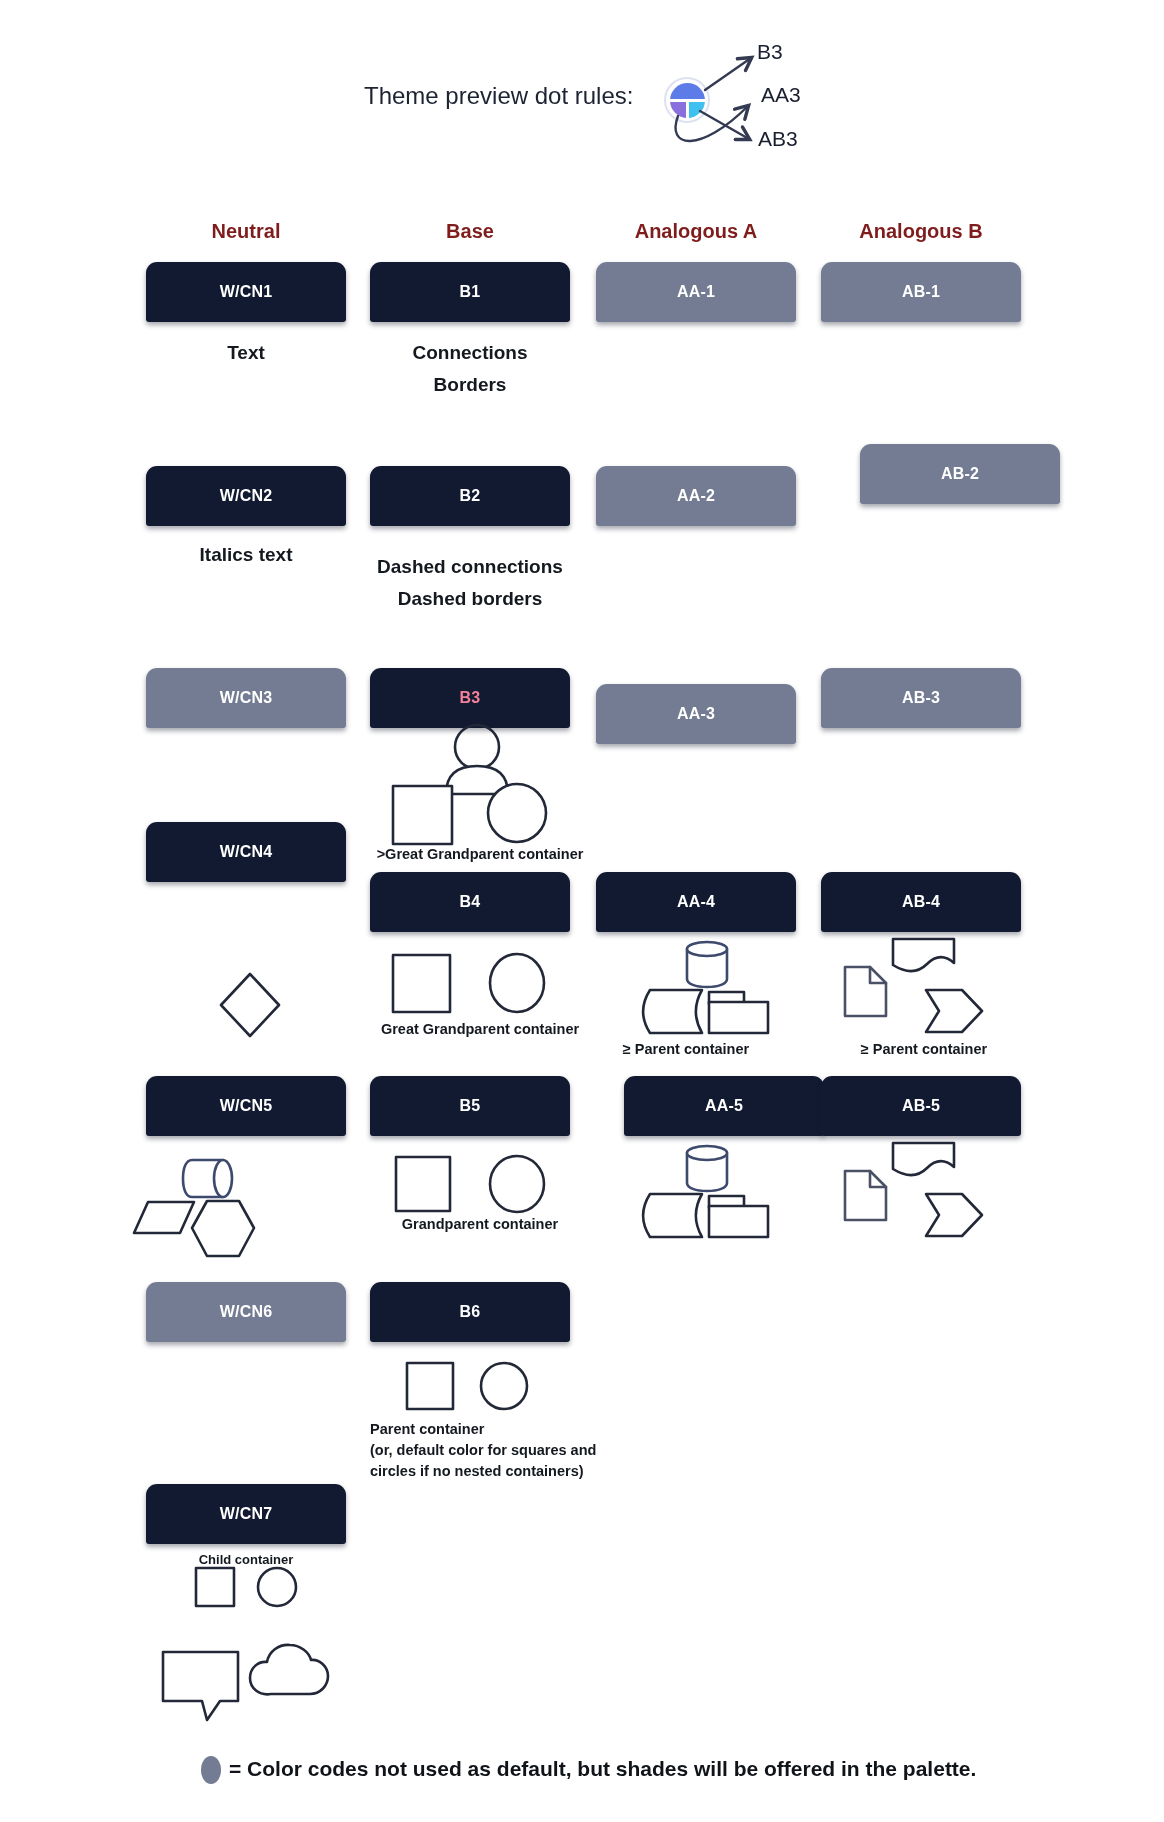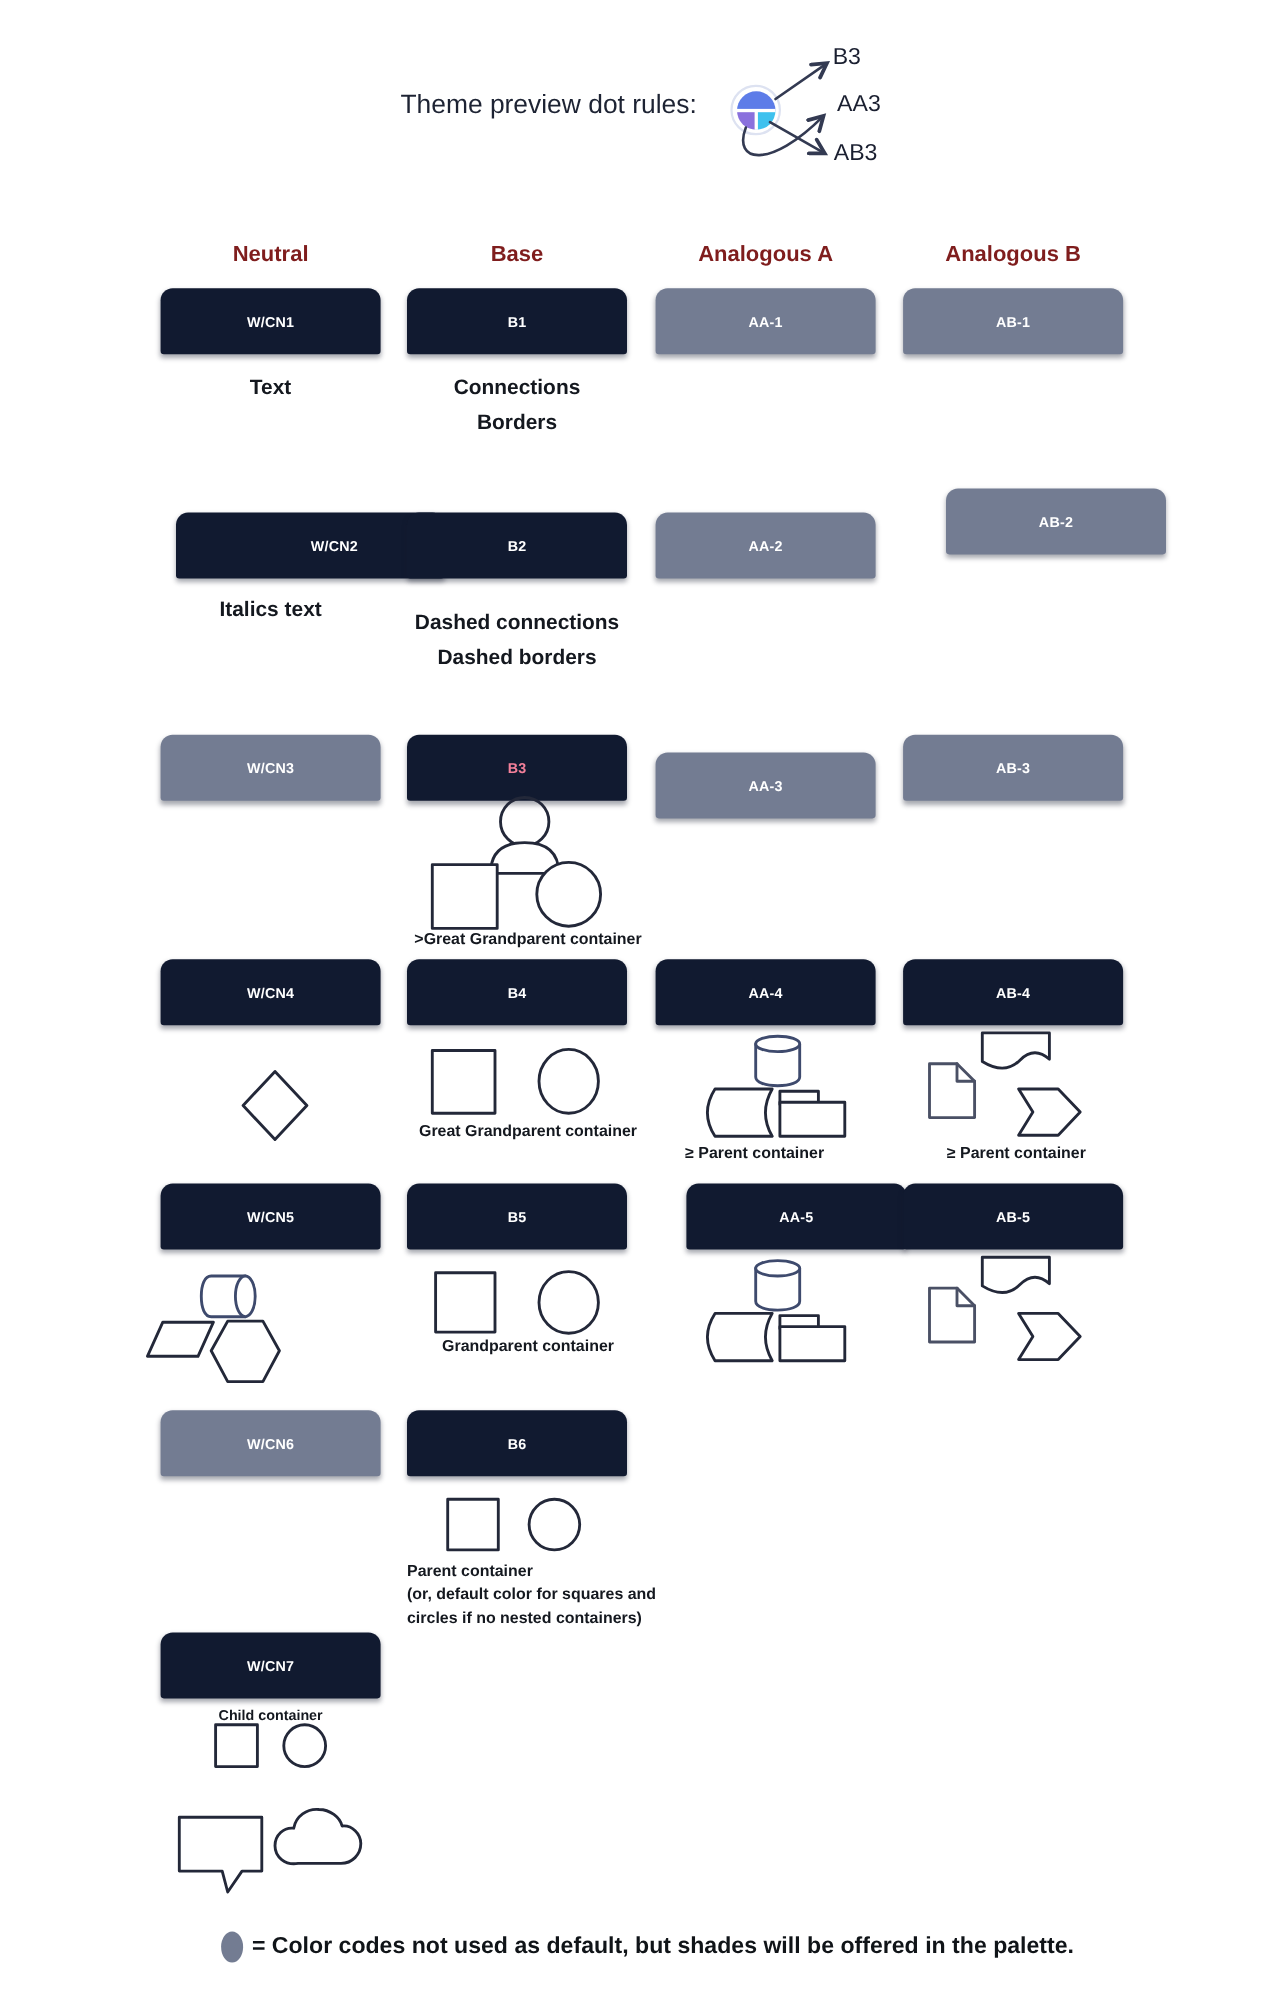--- a/index.html
+++ b/index.html
@@ -11,21 +11,21 @@
   
   .title{font-size:24px;font-weight:500;color:#1d2333;white-space:nowrap;}
   .dot-ring{width:46px;height:46px;border-radius:50%;border:2px solid #dde2f1;background:#fff;box-sizing:border-box;}
   .dot-pie{width:35px;height:35px;border-radius:50%;
     background:conic-gradient(from 90deg, var(--dot-cyan) 0 90deg, var(--dot-purple) 90deg 180deg, var(--dot-blue) 180deg 360deg);}
   .gap{background:#ffffff;}
   .dot-label{font-size:21px;font-weight:400;color:#1a1f30;white-space:nowrap;}
   
   .col-header{top:220px;width:200px;text-align:center;font-size:20px;font-weight:700;color:#7f1d1d;}
   .swatch{width:200px;height:60px;border-radius:11px 11px 3px 3px;display:flex;align-items:center;justify-content:center;
-    font-size:13px;font-weight:600;color:#ffffff;letter-spacing:.2px;
+    font-size:16px;font-weight:600;color:#ffffff;letter-spacing:.2px;
     box-shadow:0 3px 5px rgba(22,27,45,.38);}
   .swatch.dark{background:var(--swatch-dark);}
   .swatch.gray{background:var(--swatch-gray);}
   .swatch.pink-label{color:var(--pink-label);}
   .cap{font-weight:700;color:#14181f;}
   .cap.big{font-size:19px;width:200px;text-align:center;white-space:nowrap;}
   .cap.small{font-size:14.5px;text-align:center;white-space:nowrap;}
   .cap.left{text-align:left;}
   .multiline div{line-height:21px;}
   
@@ -58,31 +58,31 @@
   <div class="abs col-header" style="left:146px;">Neutral</div>
   <div class="abs col-header" style="left:370px;">Base</div>
   <div class="abs col-header" style="left:596px;">Analogous A</div>
   <div class="abs col-header" style="left:821px;">Analogous B</div>
 
   <div class="abs swatch dark" style="left:146px;top:262px;">W/CN1</div>
   <div class="abs swatch dark" style="left:370px;top:262px;">B1</div>
   <div class="abs swatch gray" style="left:596px;top:262px;">AA-1</div>
   <div class="abs swatch gray" style="left:821px;top:262px;">AB-1</div>
 
-  <div class="abs swatch dark" style="left:160px;top:466px;padding-left:44px;">W/CN2</div>
+  <div class="abs swatch dark" style="left:146px;top:466px;">W/CN2</div>
   <div class="abs swatch dark" style="left:370px;top:466px;">B2</div>
   <div class="abs swatch gray" style="left:596px;top:466px;">AA-2</div>
   <div class="abs swatch gray" style="left:821px;top:444px;margin-left:39px;">AB-2</div>
 
   <div class="abs swatch gray" style="left:146px;top:668px;">W/CN3</div>
   <div class="abs swatch dark pink-label" style="left:370px;top:668px;">B3</div>
   <div class="abs swatch gray" style="left:596px;top:668px;margin-top:16px;">AA-3</div>
   <div class="abs swatch gray" style="left:821px;top:668px;">AB-3</div>
 
-  <div class="abs swatch dark" style="left:146px;top:872px;text-align:right;">W/CN4</div>
+  <div class="abs swatch dark" style="left:146px;top:822px;text-align:right;">W/CN4</div>
   <div class="abs swatch dark" style="left:370px;top:872px;">B4</div>
   <div class="abs swatch dark" style="left:596px;top:872px;">AA-4</div>
   <div class="abs swatch dark" style="left:821px;top:872px;">AB-4</div>
 
   <div class="abs swatch dark" style="left:146px;top:1076px;">W/CN5</div>
   <div class="abs swatch dark" style="left:370px;top:1076px;">B5</div>
   <div class="abs swatch dark" style="left:624px;top:1076px;">AA-5</div>
   <div class="abs swatch dark" style="left:821px;top:1076px;">AB-5</div>
 
   <div class="abs swatch gray" style="left:146px;top:1282px;">W/CN6</div>

